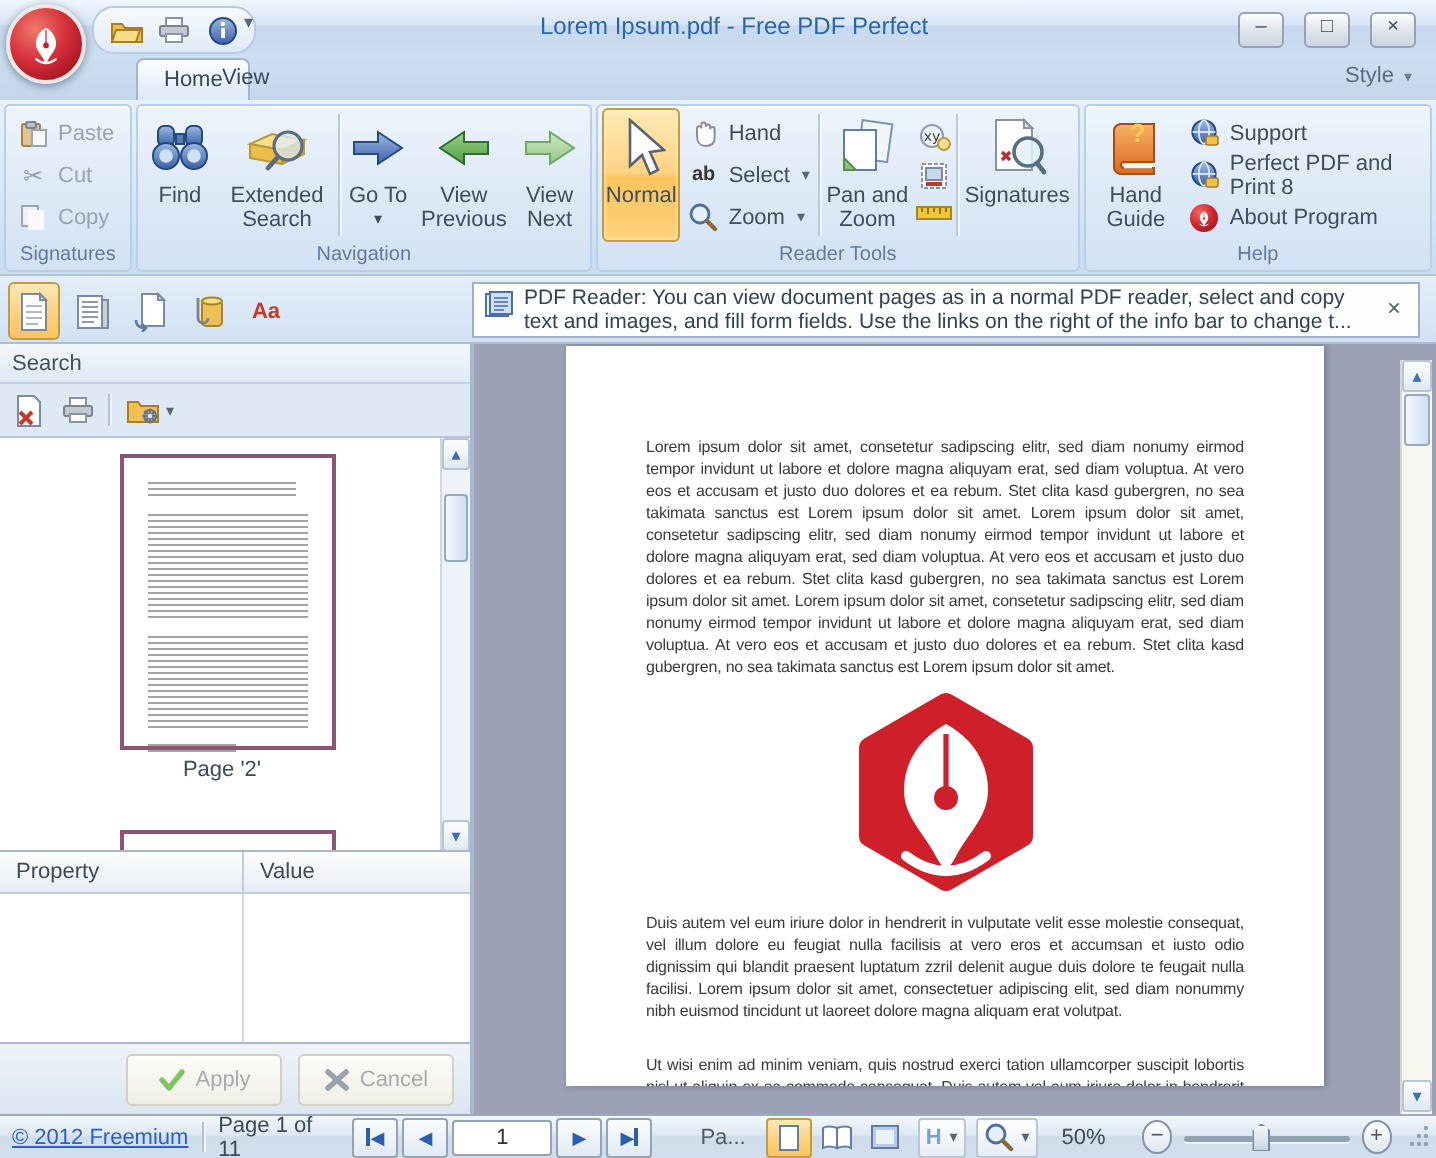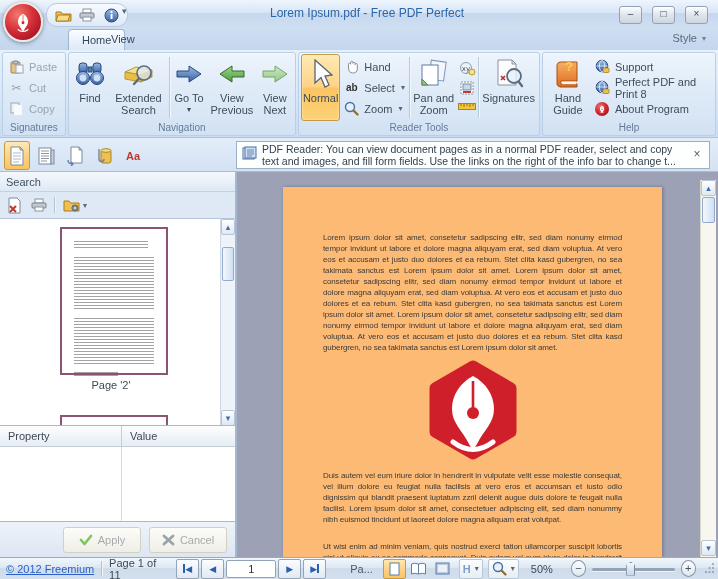--- a/index.html
+++ b/index.html
@@ -91,21 +91,21 @@
   .pcol1{width:122px;border-right:1px solid #c3cdd8;}
   .ptablebody{position:absolute;left:0;top:275px;width:100%;height:75px;background:#fff;border-bottom:1px solid #aab8c8;box-sizing:border-box;}
   .pbodydiv{position:absolute;left:121px;top:0;bottom:0;width:1px;background:#d4dae2;}
   .btnrow{position:absolute;left:0;top:350px;width:100%;height:35px;background:linear-gradient(#eef3f9,#dce6f2);
     display:flex;align-items:center;justify-content:flex-end;gap:8px;padding-right:8px;box-sizing:border-box;}
   .abtn{height:24px;min-width:60px;display:flex;align-items:center;justify-content:center;gap:5px;font-size:11px;color:#a7abae;
     background:linear-gradient(#fcfcf9,#efeee6);border:1px solid #d2d0c2;border-radius:3px;padding:0 8px;}
 
   
   .main{position:absolute;left:237px;top:0;width:481px;height:385px;background:#9da1b6;overflow:hidden;}
-  .page{position:absolute;left:46px;top:15px;width:379px;height:370px;background:#fdba74;box-shadow:1px 0 3px rgba(30,30,60,.35);
+  .page{position:absolute;left:46px;top:1px;width:379px;height:370px;background:#ffffff;box-shadow:1px 0 3px rgba(30,30,60,.35);
     padding:45px 40px 0;box-sizing:border-box;overflow:hidden;}
   .para{font-size:8px;line-height:11px;color:#3a3a3a;letter-spacing:-0.1px;text-align:justify;}
   .doclogo{display:block;margin:7px auto 10px;}
   .p3gap{margin-top:16px;}
   .mscroll{position:absolute;right:2px;top:8px;bottom:0;width:16px;background:#f7f7f0;border-left:1px solid #d8d8cc;box-sizing:border-box;}
   .mscroll .sarrow{width:15px;}
   .mscroll .sthumb{width:13px;}
 
   
   .statusbar{position:absolute;left:0;top:557px;width:718px;height:22px;

